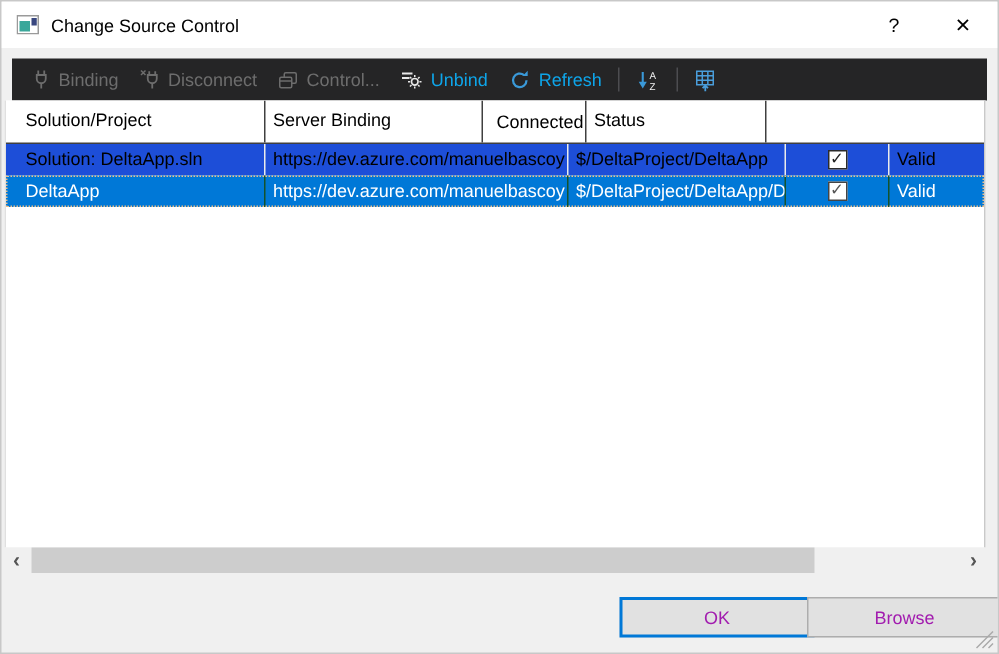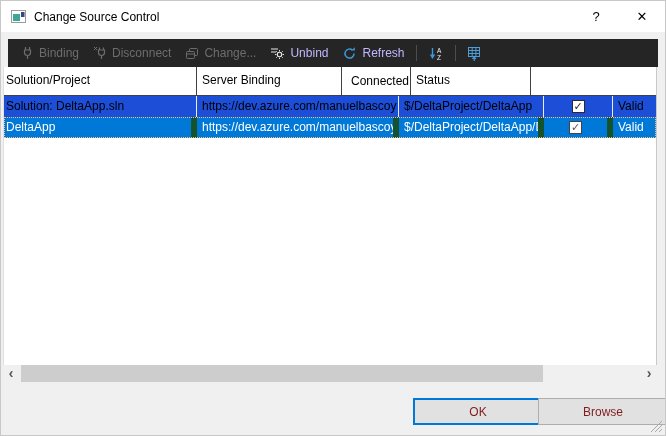--- a/index.html
+++ b/index.html
@@ -10,48 +10,48 @@
   .titlebar{position:absolute;top:0;left:0;width:100%;height:31px;background:#ffffff;display:flex;align-items:center;}
   .title-icon{margin-left:10px;width:15px;height:13px;flex:0 0 auto;}
   .title-text{margin-left:8px;font-size:12px;color:#000;}
   .titlebar-spacer{flex:1;}
   .tb-btn{width:46px;height:31px;display:flex;align-items:center;justify-content:center;font-size:13px;color:#000;cursor:default;}
 
   
   .toolbar{position:absolute;left:7px;top:38px;width:650px;height:28px;background:#252526;display:flex;align-items:center;box-sizing:border-box;padding-left:6px;}
   .tool-btn{display:flex;align-items:center;gap:5px;padding:0 7px;height:24px;font-size:12px;white-space:nowrap;}
   .tool-btn.disabled{color:#6d6d6d;}
-  .tool-btn.enabled{color:#c4b5fd;}
+  .tool-btn.enabled{color:#0ea5e9;}
   .tool-sep{width:1px;height:16px;background:#4d4d50;margin:0 4px;}
 
   
   .grid{position:absolute;left:2px;top:66px;width:654px;height:298px;background:#ffffff;overflow:hidden;box-sizing:border-box;border-left:1px solid #e0e0e0;border-right:1px solid #c9c9c9;}
   .grid-header{display:flex;height:28px;border-bottom:1px solid #404040;background:#fff;}
   .h-cell{box-sizing:border-box;border-right:1px solid #404040;font-size:12px;color:#000;line-height:27px;padding-left:9px;white-space:nowrap;overflow:hidden;flex:0 0 auto;}
   .grid-row{display:flex;height:21px;background:#1d4ed8;}
   .g-cell{box-sizing:border-box;border-right:1px solid #ebebeb;font-size:12px;color:#000;line-height:21px;white-space:nowrap;overflow:hidden;flex:0 0 auto;}
-  .c1{width:193px;padding-left:2px;}
+  .c1{width:173px;padding-left:13px;}
   .c2{width:202px;padding-left:5px;}
   .c3{width:145px;padding-left:5px;}
   .c4{width:69px;display:flex;align-items:center;justify-content:center;padding-left:0;}
   .c5{width:120px;padding-left:5px;}
   .grid-row.selected{background:#0078d7;outline:1px dotted #f0c08a;outline-offset:-1px;}
-  .grid-row.selected .g-cell{color:#ffffff;border-right:6px solid #14532d;}
+  .grid-row.selected .g-cell{color:#ffffff;border-right:1px solid #14532d;}
   .checkbox{width:13px;height:13px;box-sizing:border-box;background:#ffffff;border:1px solid #2b2b2b;font-size:11px;line-height:11px;text-align:center;color:#1f1f1f;}
   .grid-row.selected .checkbox{border-color:#444;color:#555;}
 
   
   .hscroll{position:absolute;left:2px;top:364px;width:654px;height:17px;background:#f0f0f0;}
   .hs-arrow{position:absolute;top:0;width:16px;height:17px;display:flex;align-items:center;justify-content:center;color:#555;font-size:14px;font-weight:bold;line-height:17px;}
   .hs-left{left:0;}
   .hs-right{right:0;}
   .hs-thumb{position:absolute;left:18px;top:0;width:522px;height:17px;background:#cdcdcd;}
 
   
-  .btn{position:absolute;top:397px;width:130px;height:27px;box-sizing:border-box;background:#e1e1e1;font-size:12px;color:#7f1d1d;display:flex;align-items:center;justify-content:center;}
+  .btn{position:absolute;top:397px;width:130px;height:27px;box-sizing:border-box;background:#e1e1e1;font-size:12px;color:#a21caf;display:flex;align-items:center;justify-content:center;}
   .btn-ok{left:412px;border:2px solid #0078d7;}
   .btn-cancel{left:537px;border:1px solid #adadad;}
 
   .resize-grip{position:absolute;right:2px;bottom:2px;}
 </style>
 </head>
 <body>
 
 <div class="dialog">
 
@@ -84,21 +84,21 @@
         <path d="M8.5 10v3" stroke="#6d6d6d" stroke-width="1.2" fill="none"></path>
       </svg>
       <span>Disconnect</span>
     </div>
     <div class="tool-btn disabled">
       <svg width="14" height="13" viewBox="0 0 14 13">
         <rect x="4.5" y="1.5" width="8" height="7" rx="1" stroke="#6d6d6d" fill="none"></rect>
         <rect x="1.5" y="4.5" width="8" height="7" rx="1" stroke="#6d6d6d" fill="#252526"></rect>
         <path d="M1.5 7h8" stroke="#6d6d6d"></path>
       </svg>
-      <span>Change...</span>
+      <span>Control...</span>
     </div>
     <div class="tool-btn enabled">
       <svg width="15" height="14" viewBox="0 0 15 14">
         <path d="M1 3h7 M1 6h5" stroke="#e8e8e8" stroke-width="1.2" fill="none"></path>
         <circle cx="9.5" cy="8.5" r="2.2" stroke="#e8e8e8" stroke-width="1.1" fill="none"></circle>
         <path d="M9.5 5.4v-1.4 M9.5 11.6v1.4 M6.4 8.5H5 M12.6 8.5H14 M7.3 6.3l-1-1 M11.7 10.7l1 1 M7.3 10.7l-1 1 M11.7 6.3l1-1" stroke="#e8e8e8" stroke-width="1" fill="none"></path>
       </svg>
       <span>Unbind</span>
     </div>
     <div class="tool-btn enabled">

